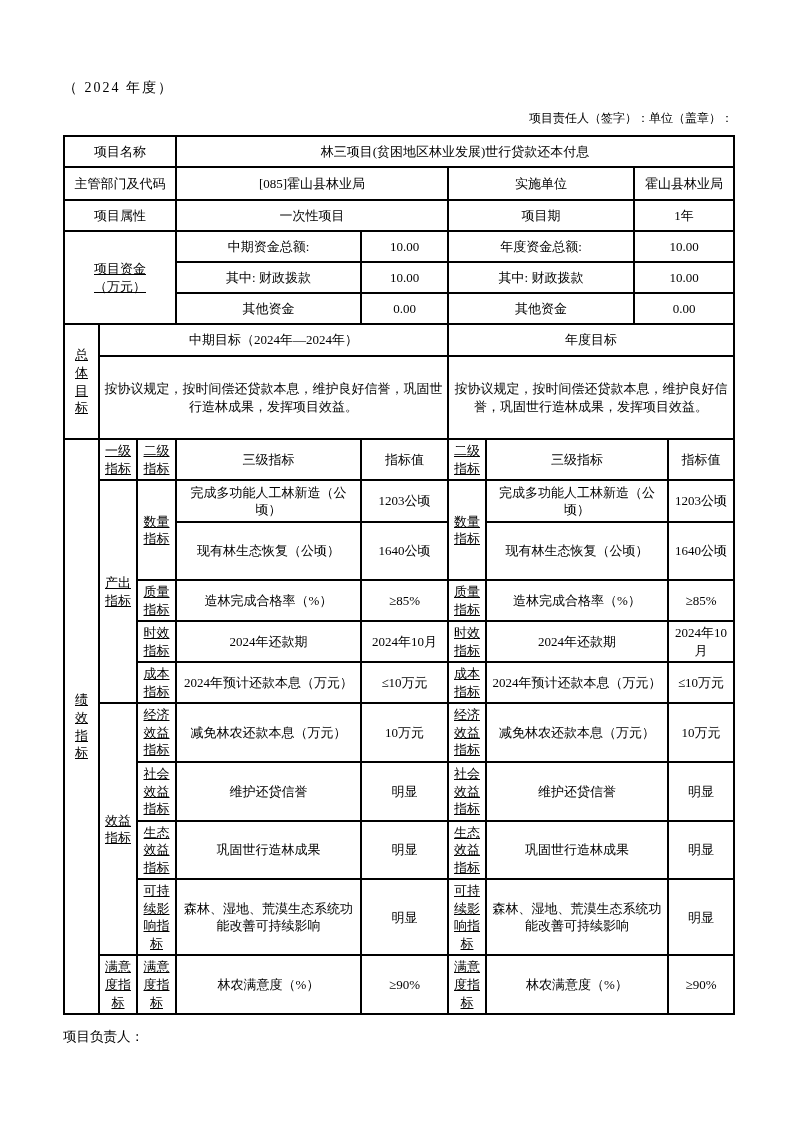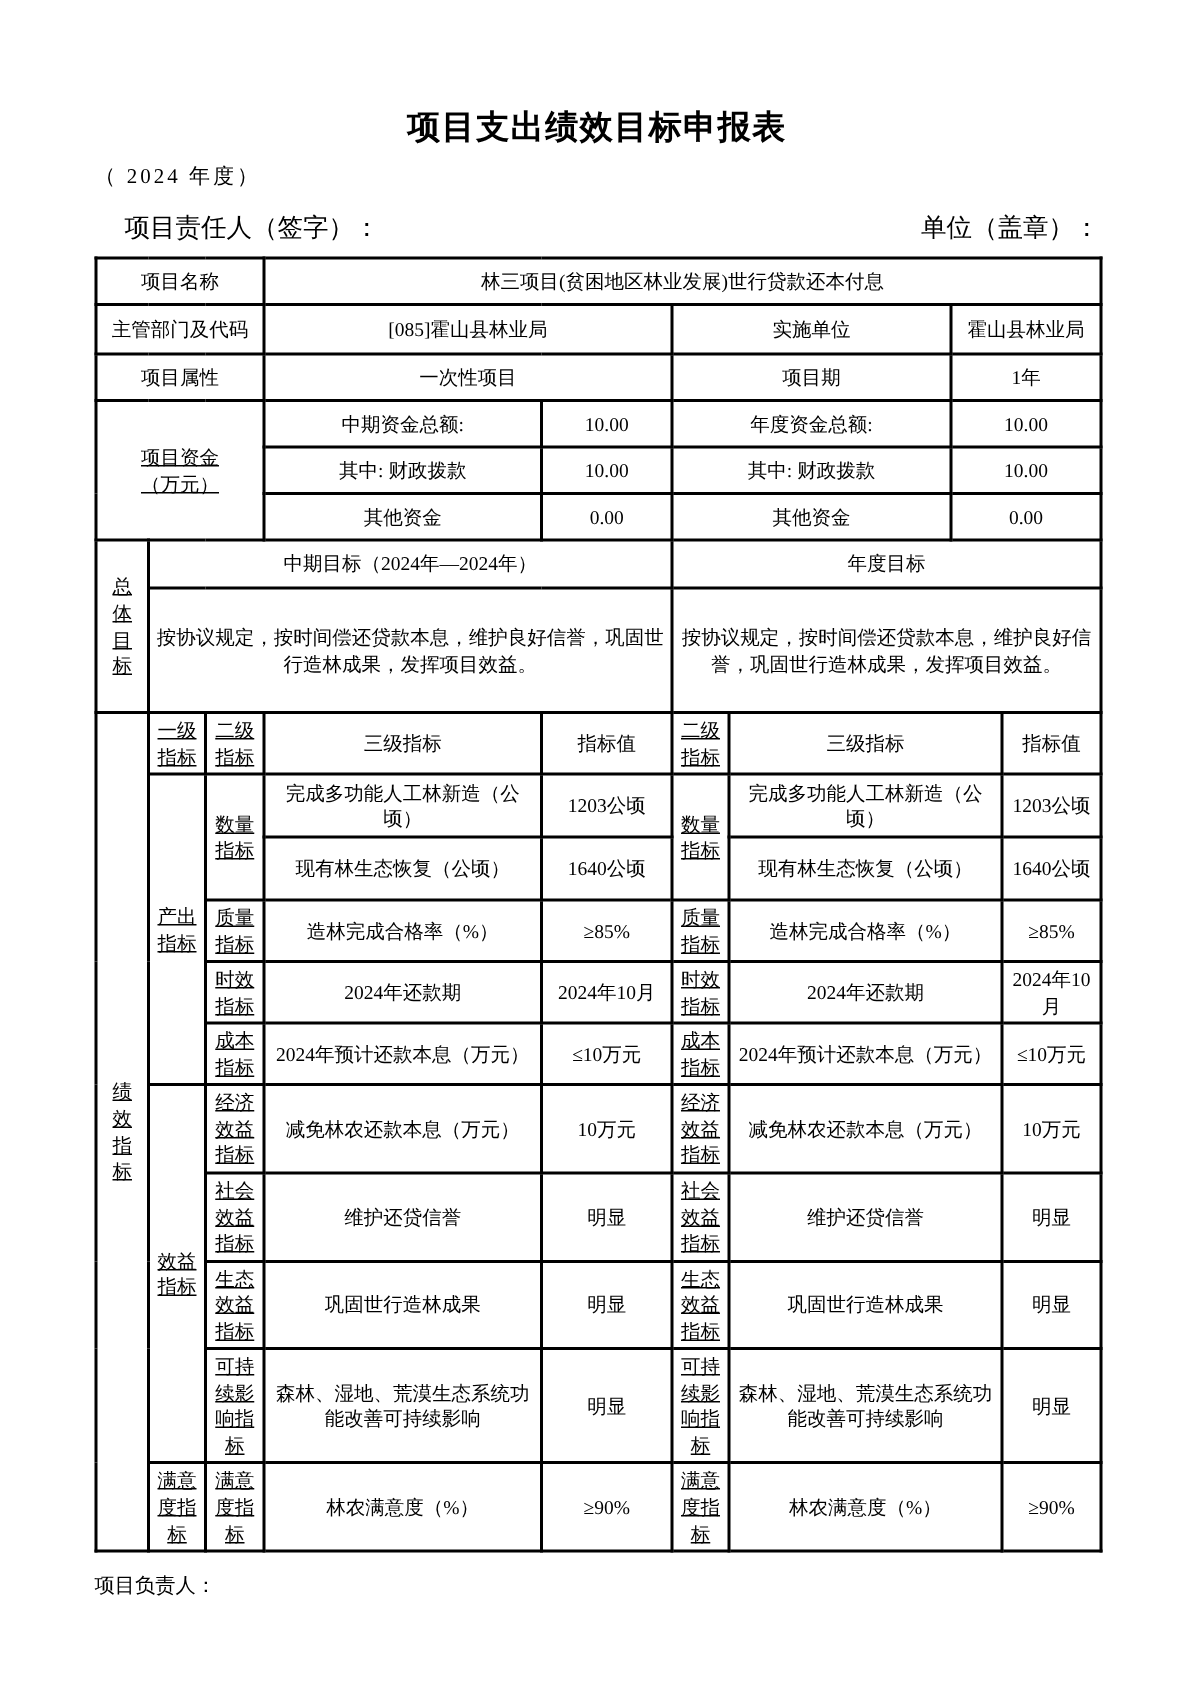--- a/index.html
+++ b/index.html
@@ -11,22 +11,22 @@
     position: relative;
   }
   .page { padding: 70px 60px 0 63px; }
   .title {
     text-align: center;
     font-family: "Liberation Sans", "DejaVu Sans", sans-serif;
     font-size: 22px; font-weight: bold; letter-spacing: 1px;
   }
   .subtitle { text-align: left; font-size: 14px; margin-top: 9px; letter-spacing: 2px; }
   .sign-row {
-    display: flex; justify-content: space-between;
-    font-size: 17px; margin-top: 13px; margin-bottom: 8px; margin-left: 20px;
+    display: flex; justify-content: flex-end;
+    font-size: 12px; margin-top: 13px; margin-bottom: 8px;
   }
   table.form {
     border-collapse: collapse; table-layout: fixed; width: 670px;
   }
   table.form td {
     border: 2px solid #000;
     text-align: center; vertical-align: middle;
     font-size: 13px; line-height: 1.35;
     padding: 2px 3px;
     overflow: hidden;
@@ -35,21 +35,20 @@
   td.ar { text-align: right; padding-right: 6px; }
   .pre { white-space: pre-line; text-decoration: underline; }
   td.goal-text { text-align: left; line-height: 1.65; padding: 6px 8px; vertical-align: middle; }
   .footer-label { font-size: 13.5px; margin-top: 13px; }
 </style>
 </head>
 <body>
 
 <div class="page">
 
-  <div class="title">项目支出绩效目标申报表</div>
   <div class="subtitle">（ 2024 年度）</div>
 
   <div class="sign-row">
     <span>项目责任人（签字）：</span>
     <span>单位（盖章）：</span>
   </div>
 
   <table class="form">
     <colgroup>
       <col style="width:35px">
@@ -140,21 +139,21 @@
       <td rowspan="2" class="pre">数量
 指标</td>
       <td>完成多功能人工林新造（公顷）</td>
       <td>1203公顷</td>
       <td rowspan="2" class="pre">数量
 指标</td>
       <td colspan="2">完成多功能人工林新造（公顷）</td>
       <td>1203公顷</td>
     </tr>
 
-    <tr style="height:42px">
+    <tr style="height:58px">
       <td>现有林生态恢复（公顷）</td>
       <td>1640公顷</td>
       <td colspan="2">现有林生态恢复（公顷）</td>
       <td>1640公顷</td>
     </tr>
 
     <tr style="height:34px">
       <td class="pre">质量
 指标</td>
       <td>造林完成合格率（%）</td>

